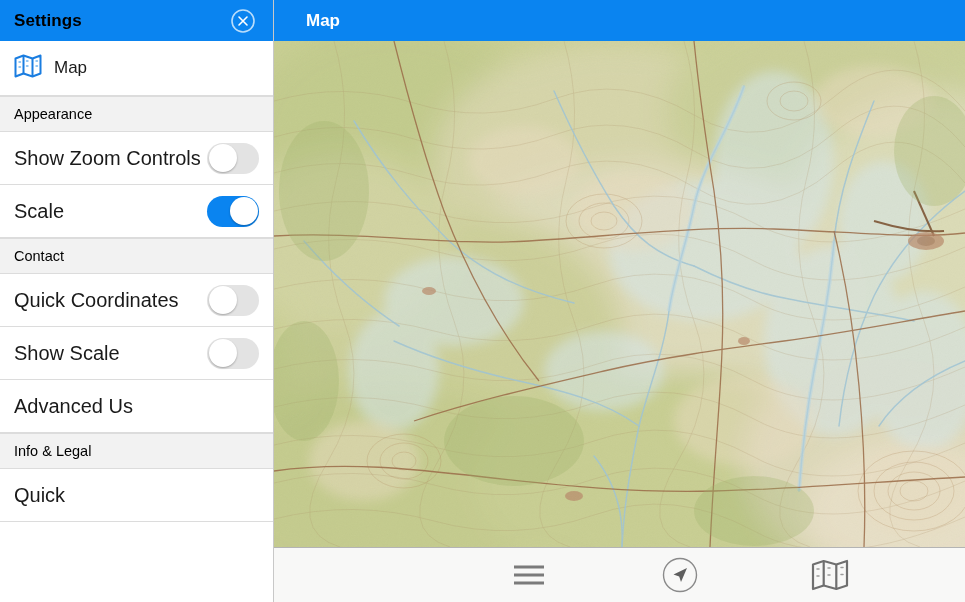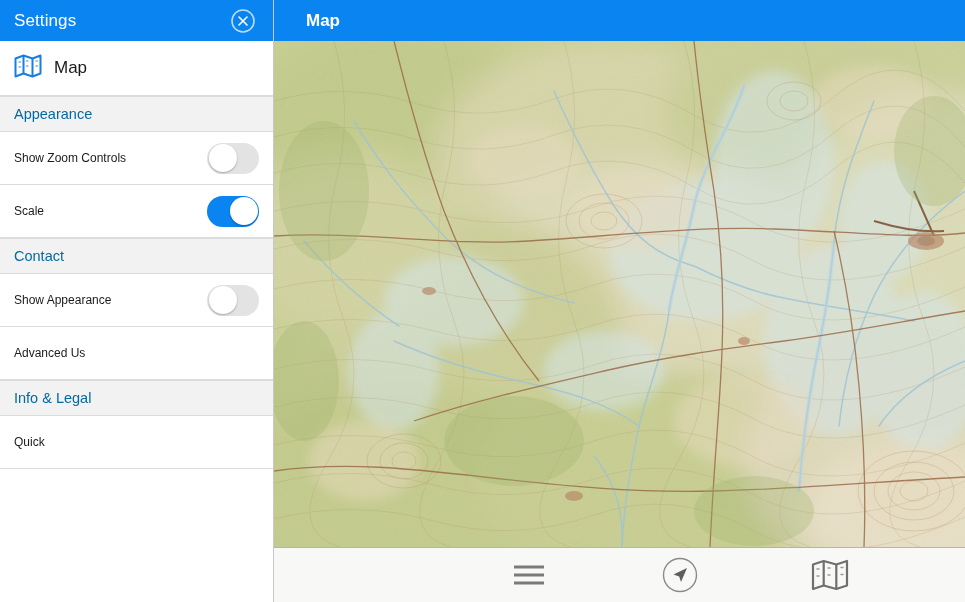--- a/index.html
+++ b/index.html
@@ -20,59 +20,59 @@
     overflow: hidden;
   }
   #settings-header {
     height: 41px;
     background: #0a84f0;
     display: flex; align-items: center;
     padding: 0 14px;
     position: relative;
   }
   #settings-header .title {
-    color: #ffffff;
+    color: #000000;
     font-size: 17px;
-    font-weight: normal;
+    font-weight: bold;
     letter-spacing: .1px;
   }
   .close-btn {
     position: absolute; right: 17px; top: 50%;
     transform: translateY(-50%);
     width: 26px; height: 26px;
     cursor: pointer;
   }
 
   .row {
     height: 53px;
     background: #ffffff;
     display: flex; align-items: center;
     padding: 0 14px;
     border-bottom: 1px solid #dcdcdc;
     position: relative;
   }
   .row .label {
-    font-size: 12px;
+    font-size: 20px;
     color: #1a1a1a;
     flex: 1;
   }
   .row.map-row { height: 55px; }
   .map-row .label { font-size: 17px; margin-left: 12px; flex: none; }
 
   .section-header {
     height: 36px;
     background: #f2f2f2;
     display: flex; align-items: center;
     padding: 0 14px;
     border-bottom: 1px solid #dcdcdc;
     border-top: 1px solid #dcdcdc;
   }
   .section-header .label {
     font-size: 14.5px;
-    color: #0369a1;
+    color: #000000;
     font-weight: normal;
   }
 
   
   .switch {
     width: 52px; height: 31px;
     border-radius: 16px;
     position: relative;
     flex: none;
     cursor: pointer;
@@ -178,21 +178,27 @@
       <span class="label">Scale</span>
       <span class="switch on">
           <span class="knob"></span>
         </span>
     </div>
 
     <div class="section-header">
       <span class="label">Contact</span>
     </div>
     <div class="row">
-      <span class="label">Show Appearance</span>
+      <span class="label">Quick Coordinates</span>
+      <span class="switch off">
+          <span class="knob"></span>
+        </span>
+    </div>
+    <div class="row">
+      <span class="label">Show Scale</span>
       <span class="switch off">
           <span class="knob"></span>
         </span>
     </div>
 
     <div class="row">
       <span class="label">Advanced Us</span>
     </div>
 
     <div class="section-header">

